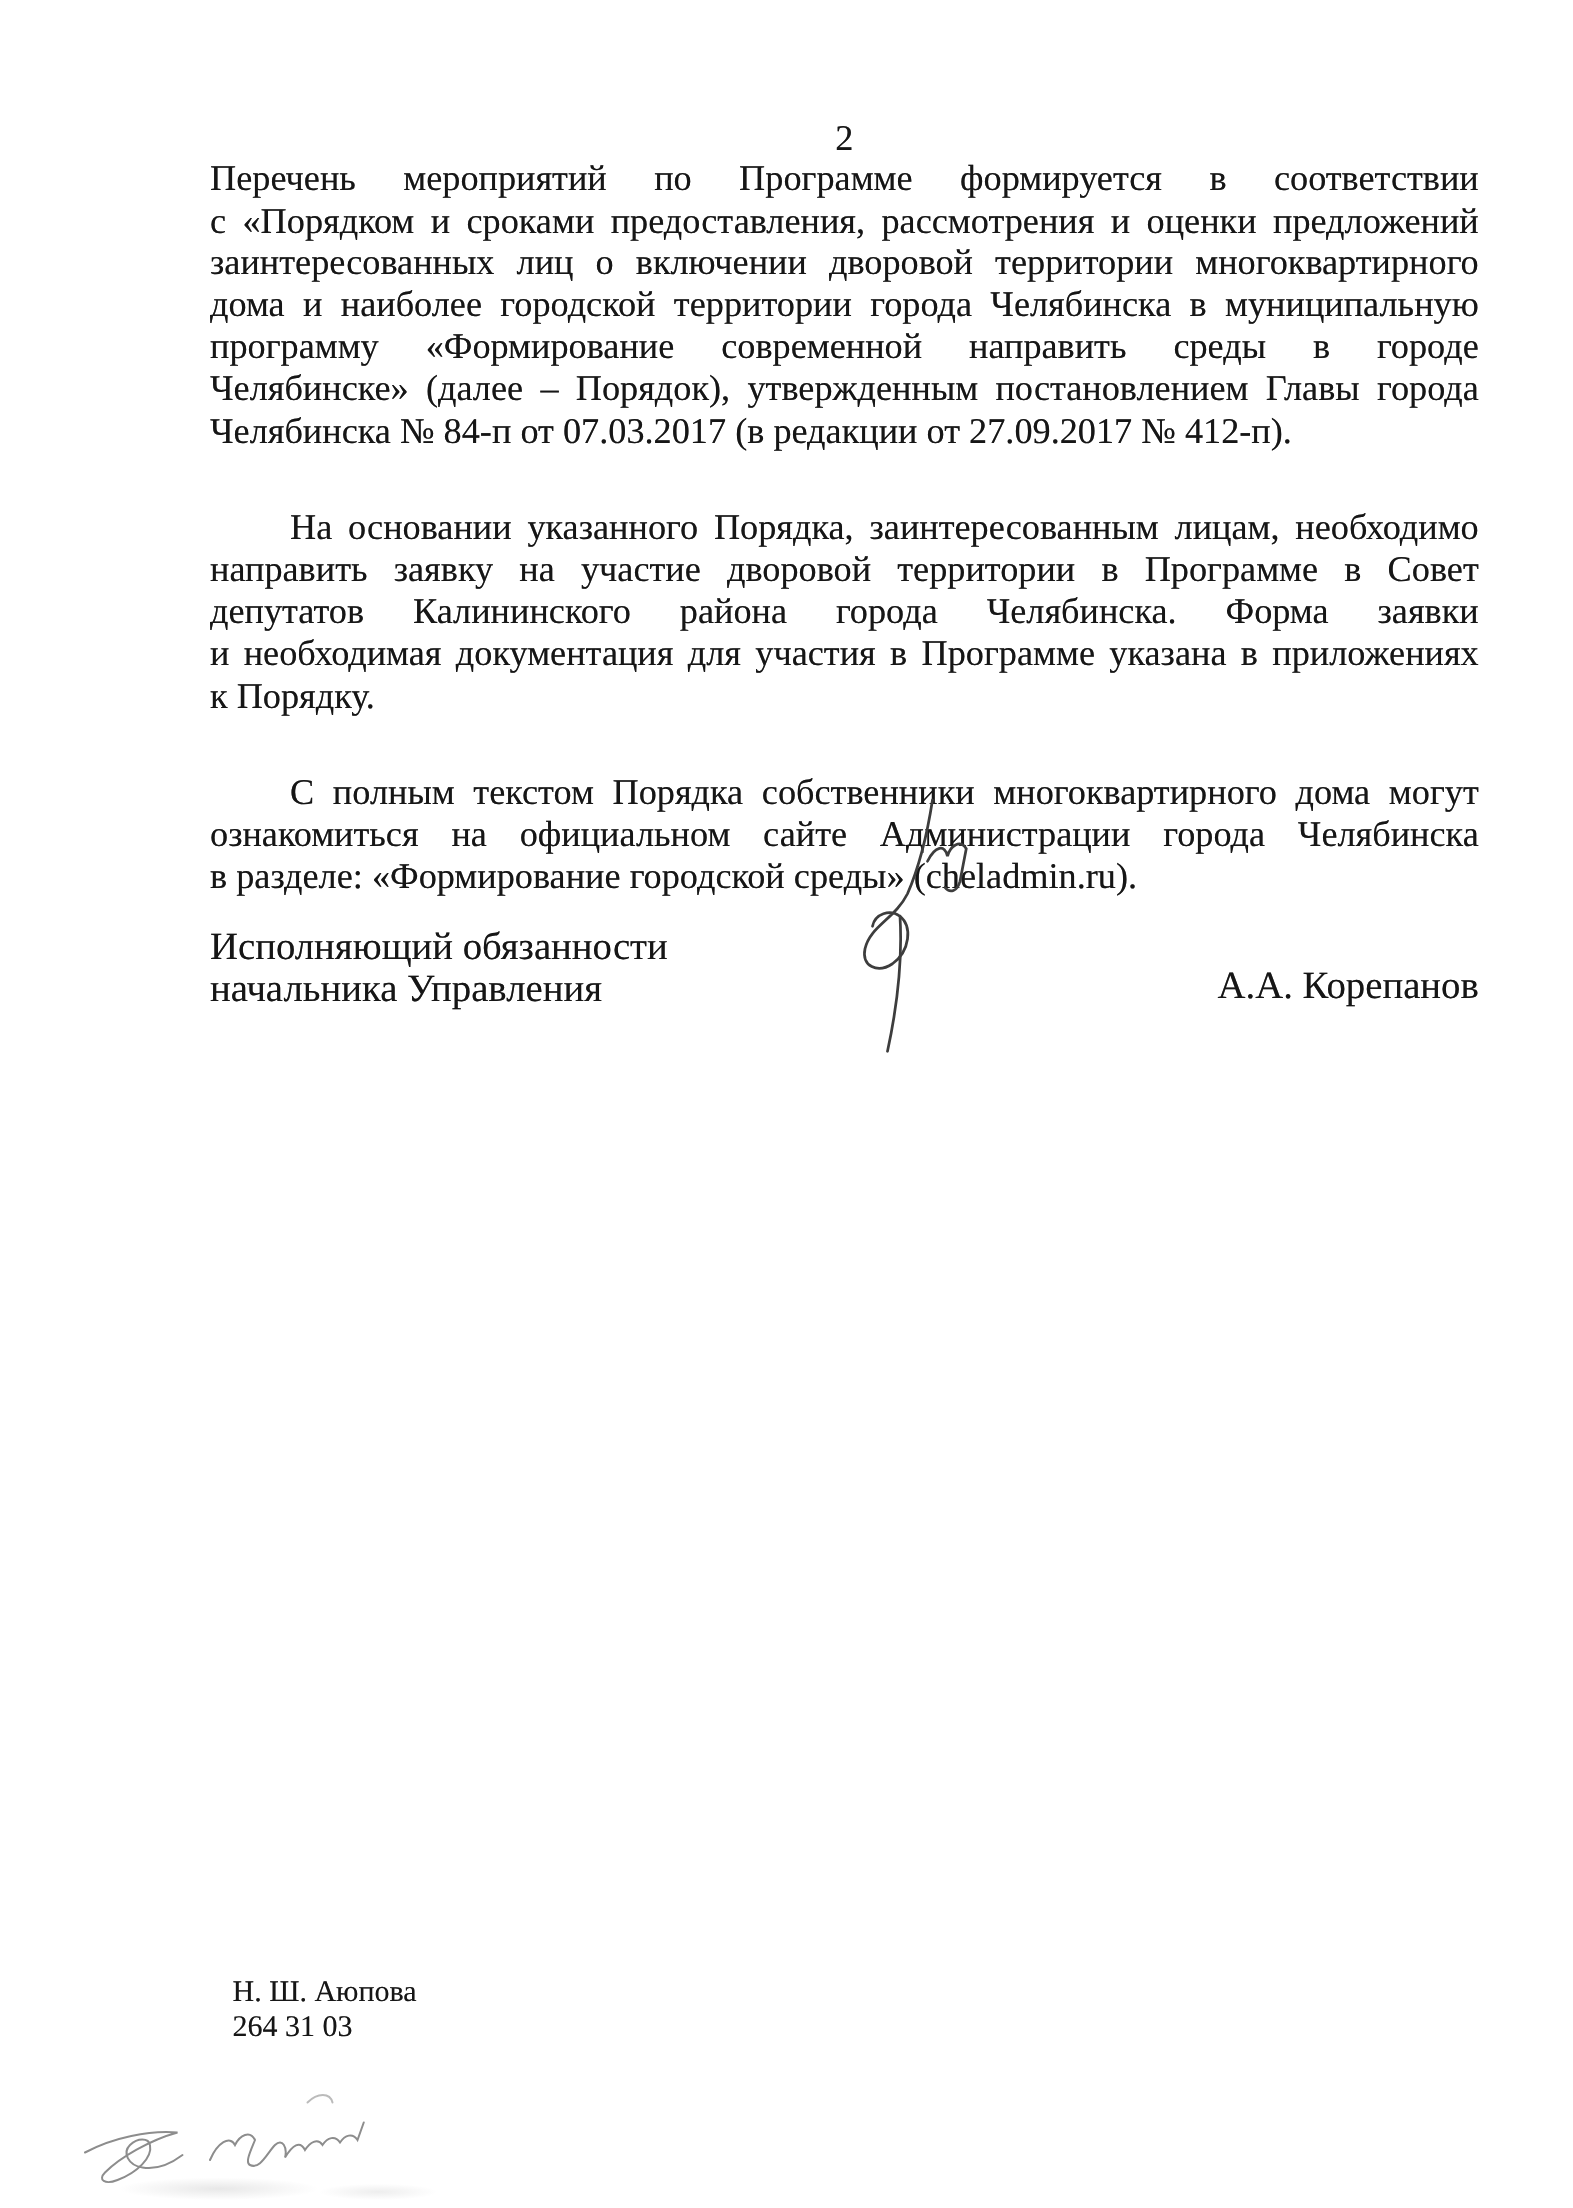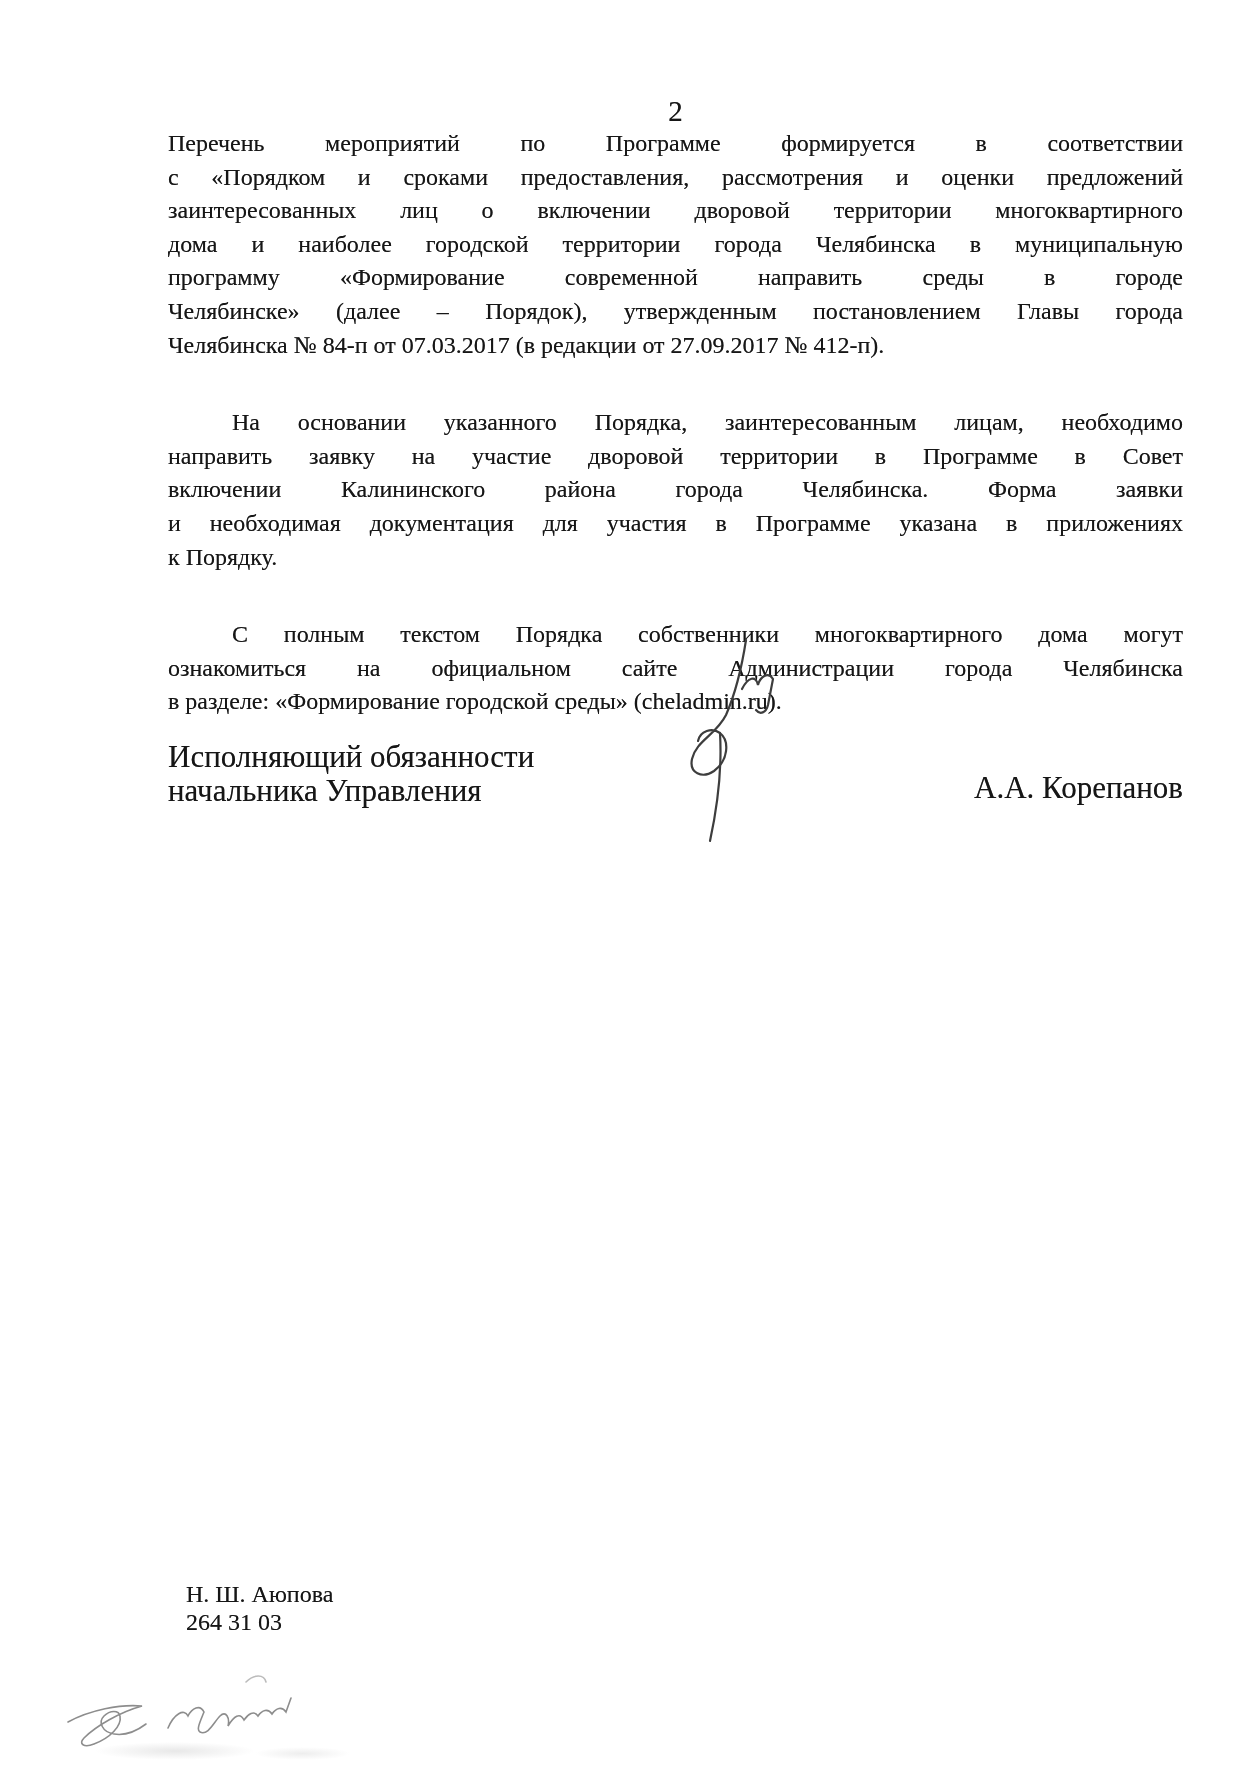--- a/index.html
+++ b/index.html
@@ -7,21 +7,21 @@
     position:relative;width:1258px;height:1766px;background:#ffffff;
     font-family:"Liberation Serif", serif;color:#161616;overflow:hidden;
   }
   .pageno{
     position:absolute;top:95px;left:168px;width:1015px;
     text-align:center;font-size:29px;
     text-shadow:0 0 .5px rgba(0,0,0,.55);
   }
   .doc-body{
     position:absolute;top:127px;left:168px;width:1015px;
-    font-size:24px;line-height:33.6px;
+    font-size:29px;line-height:33.6px;
   }
   .para{margin:0;}
   .line{
     text-align:justify;text-align-last:justify;-moz-text-align-last:justify;
     text-shadow:0 0 .5px rgba(0,0,0,.55);
     white-space:normal;
   }
   .line.end{text-align:center;text-align-last:left;-moz-text-align-last:left;}
   .line.indent{text-indent:64px;margin-top:44px;}
   .sig-block{
@@ -59,21 +59,21 @@
       <div class="line">с «Порядком и сроками предоставления, рассмотрения и оценки предложений</div>
       <div class="line">заинтересованных лиц о включении дворовой территории многоквартирного</div>
       <div class="line">дома и наиболее городской территории города Челябинска в муниципальную</div>
       <div class="line">программу «Формирование современной направить среды в городе</div>
       <div class="line">Челябинске» (далее – Порядок), утвержденным постановлением Главы города</div>
       <div class="line end">Челябинска № 84-п от 07.03.2017 (в редакции от 27.09.2017 № 412-п).</div>
     </div>
     <div class="para">
       <div class="line indent">На основании указанного Порядка, заинтересованным лицам, необходимо</div>
       <div class="line">направить заявку на участие дворовой территории в Программе в Совет</div>
-      <div class="line">включении Калининского района города Челябинска. Форма заявки</div>
+      <div class="line">депутатов Калининского района города Челябинска. Форма заявки</div>
       <div class="line">и необходимая документация для участия в Программе указана в приложениях</div>
       <div class="line end">к Порядку.</div>
     </div>
     <div class="para">
       <div class="line indent">С полным текстом Порядка собственники многоквартирного дома могут</div>
       <div class="line">ознакомиться на официальном сайте Администрации города Челябинска</div>
       <div class="line end">в разделе: «Формирование городской среды» (cheladmin.ru).</div>
     </div>
   </div>
 

